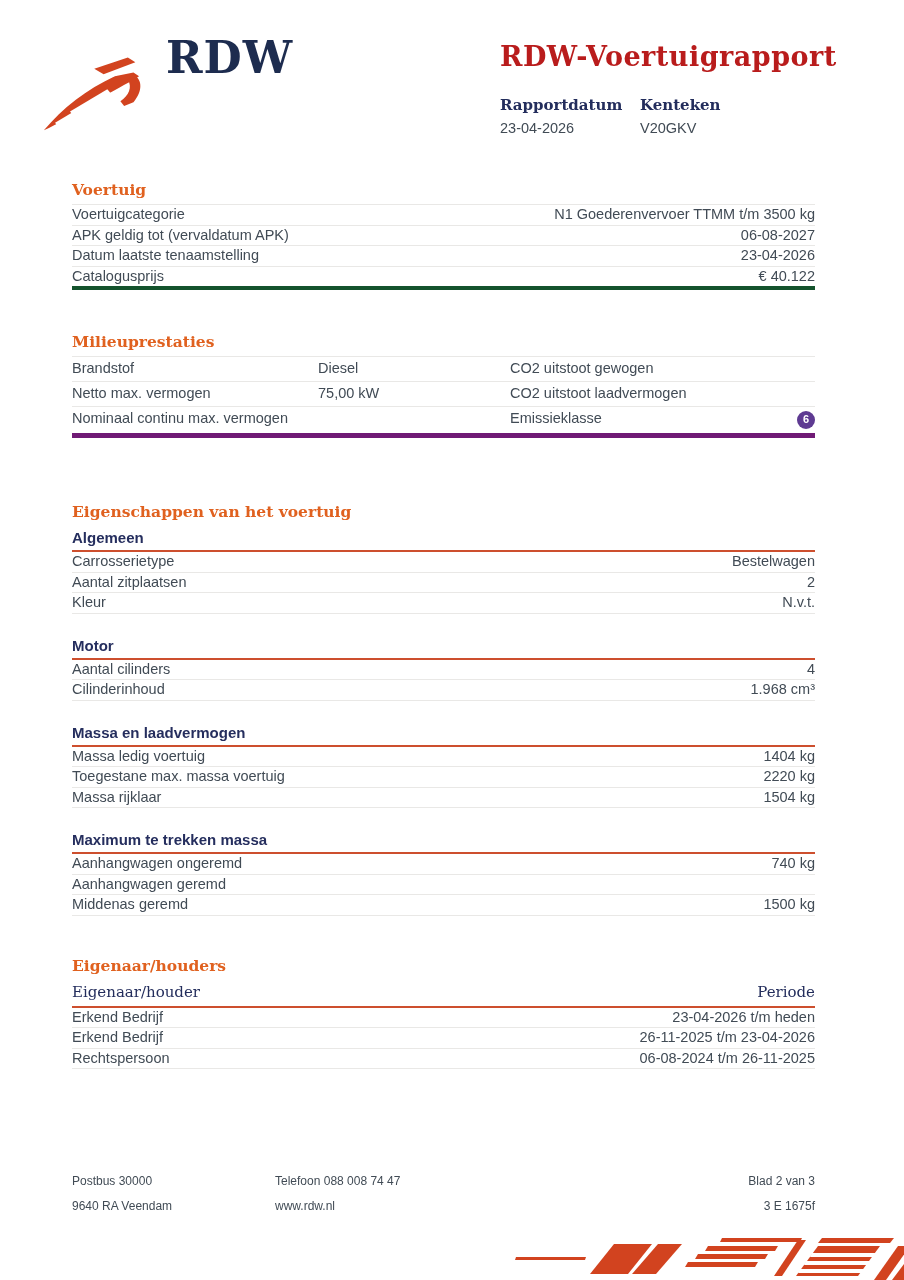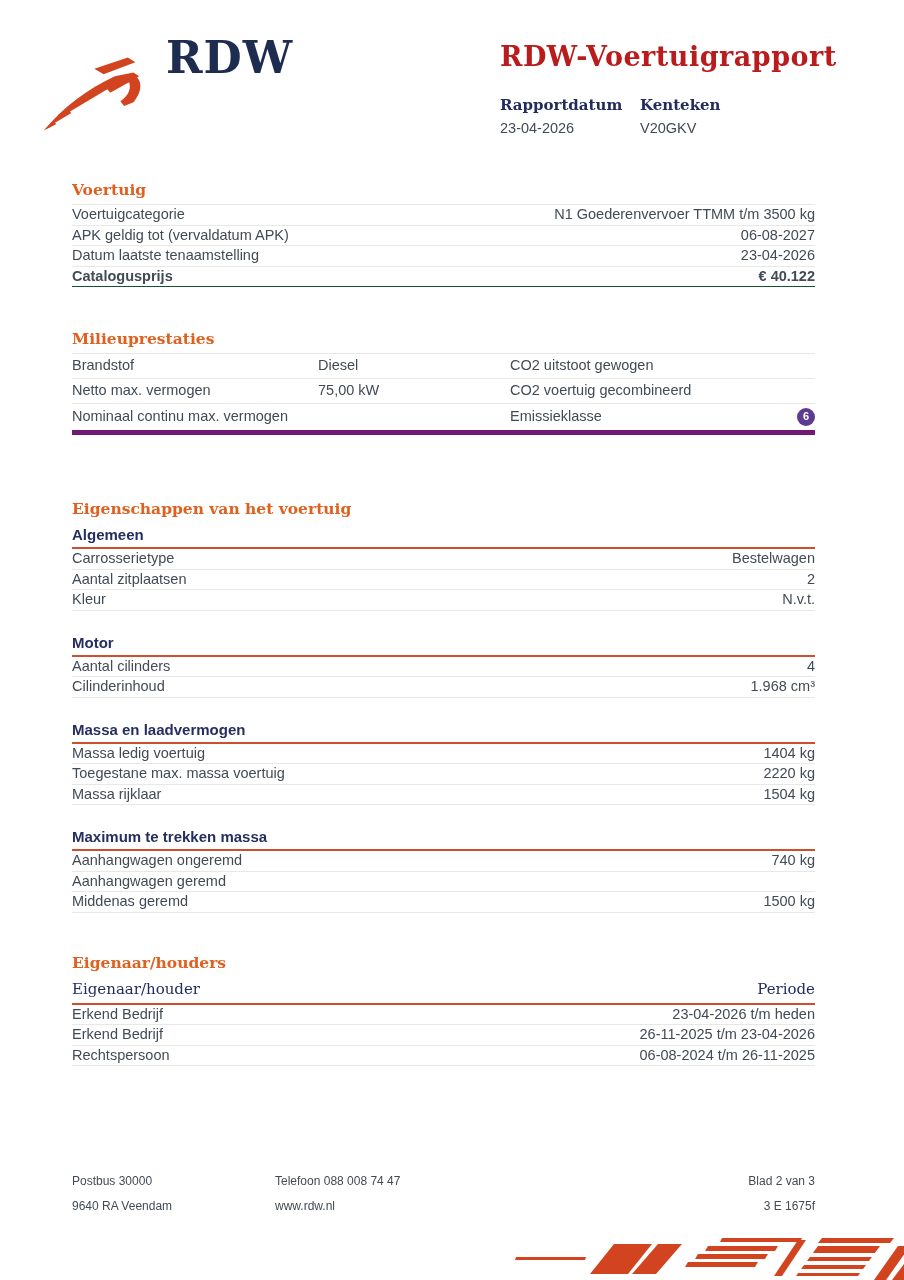--- a/index.html
+++ b/index.html
@@ -36,28 +36,28 @@
     font-family:"DejaVu Serif", serif;font-weight:bold;margin:0 0 5px 0;
     font-size:15.5px;line-height:19px;color:#e0611f;
   }
   
   .row{
     display:flex;justify-content:space-between;align-items:baseline;
     border-top:1px solid #e9e8e6;
     padding:2px 0;min-height:15px;
     font-size:14.5px;line-height:15.5px;
   }
-  .rows-block .row:last-child{border-bottom:1px solid #14532d;font-weight:bold;}
+  .rows-block .row:last-child{border-bottom:4px solid #14532d;}
   .rows-bot .row{border-top:none;border-bottom:1px solid #e9e8e6;}
   .lbl{color:#414b55;}
   .val{color:#414b55;text-align:right;}
   
   .sec-milieu{margin-top:42px;}
   .mrow{
-    display:flex;align-items:center;
+    display:flex;align-items:flex-start;
     border-top:1px solid #e9e8e6;
     padding:4px 0;min-height:16px;
     font-size:14.5px;line-height:15.5px;
   }
   .sec-milieu .mrow:last-child{border-bottom:5px solid #701a75;}
   .m-l-label{width:246px;}
   .m-l-value{width:192px;}
   .m-r-label{flex:1;}
   .m-r-value{text-align:right;}
   .badge{
@@ -155,21 +155,21 @@
       <div>
         <div class="mrow">
           <span class="m-l-label lbl">Brandstof</span>
           <span class="m-l-value">Diesel</span>
           <span class="m-r-label lbl">CO2 uitstoot gewogen</span>
           <span class="m-r-value"></span>
         </div>
         <div class="mrow">
           <span class="m-l-label lbl">Netto max. vermogen</span>
           <span class="m-l-value">75,00 kW</span>
-          <span class="m-r-label lbl">CO2 voertuig gecombineerd</span>
+          <span class="m-r-label lbl">CO2 uitstoot laadvermogen</span>
           <span class="m-r-value"></span>
         </div>
         <div class="mrow">
           <span class="m-l-label lbl">Nominaal continu max. vermogen</span>
           <span class="m-l-value"></span>
           <span class="m-r-label lbl">Emissieklasse</span>
           <span class="m-r-value"><span class="badge">6</span></span>
         </div>
       </div>
     </section>

